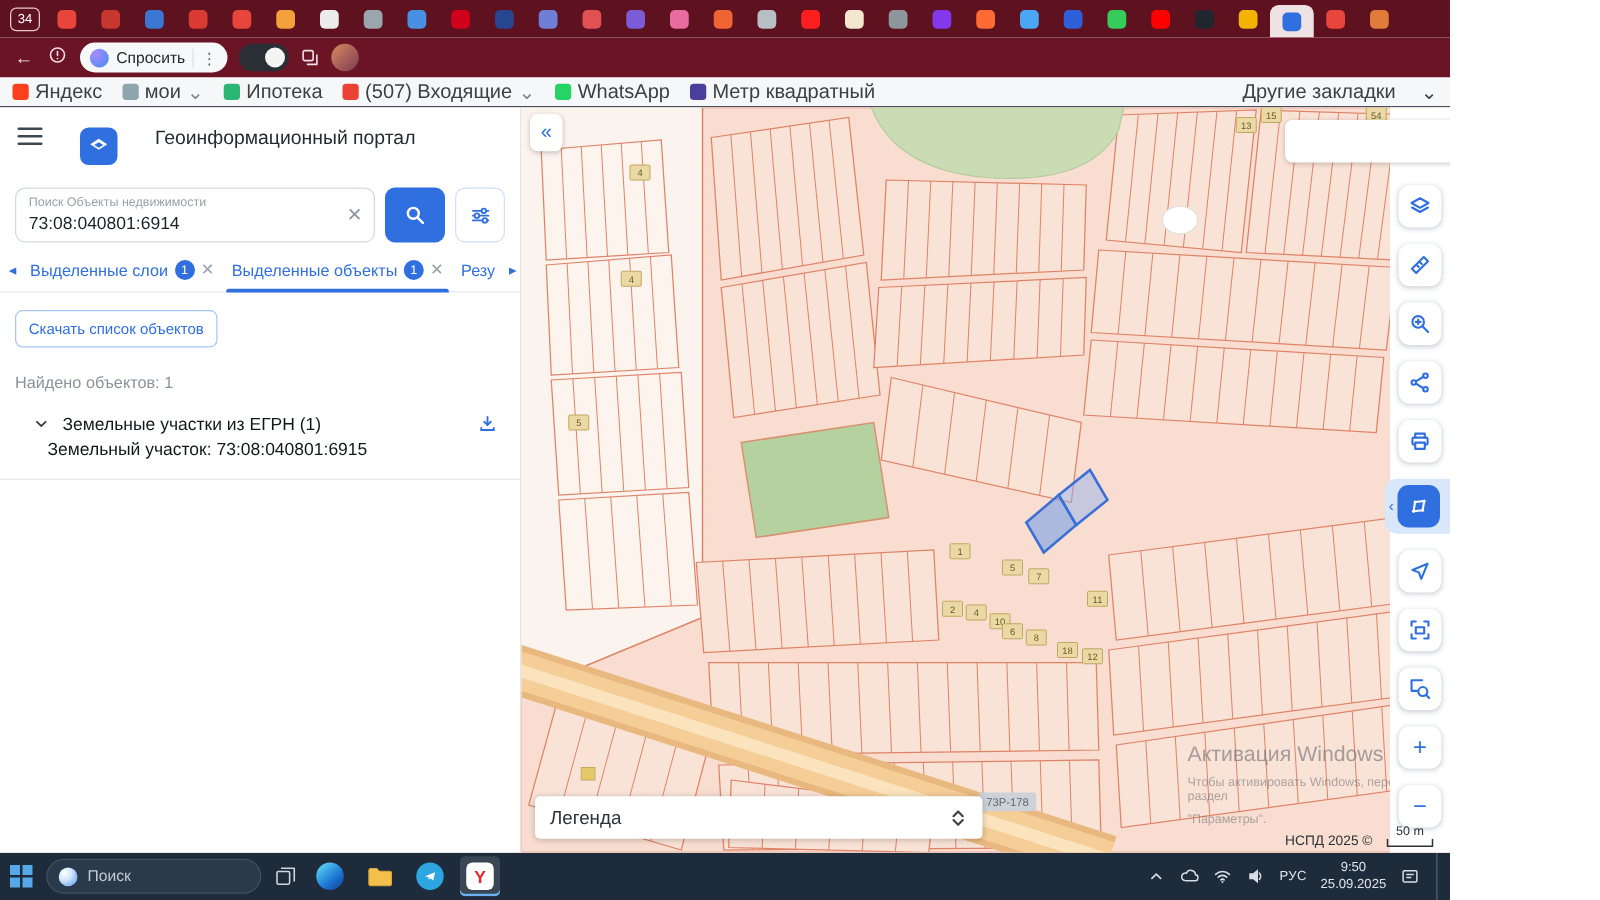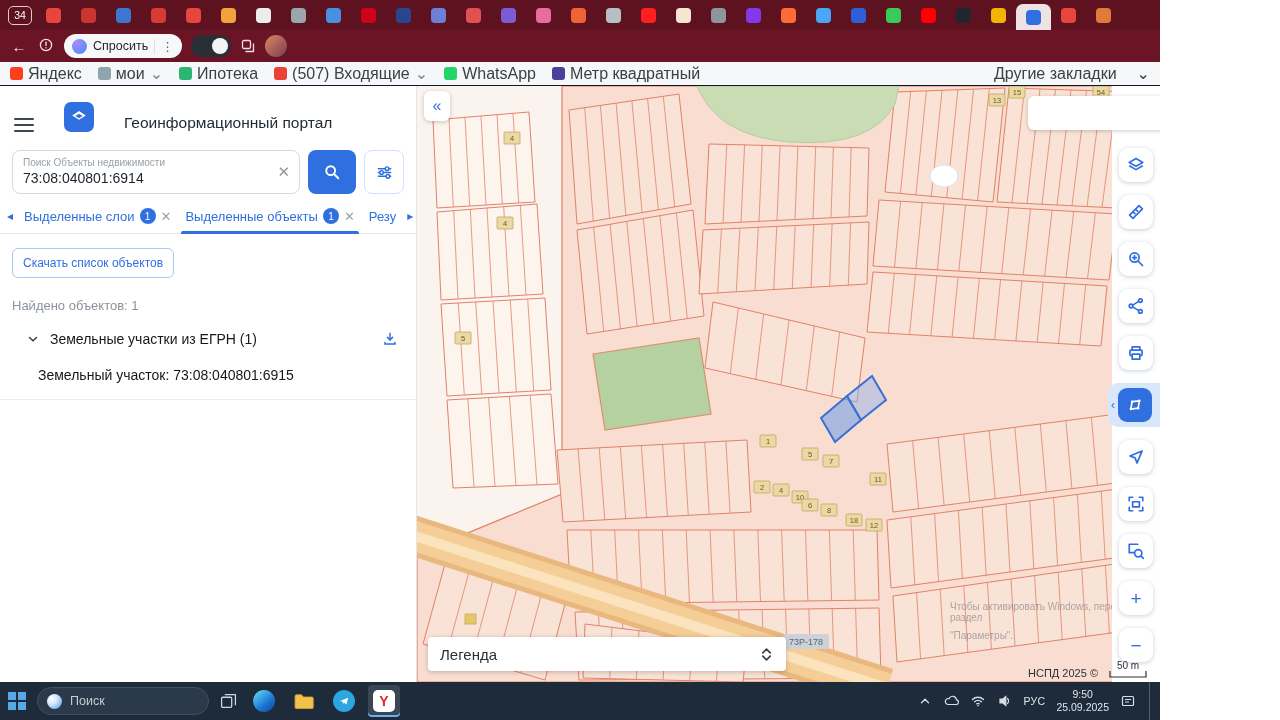--- a/index.html
+++ b/index.html
@@ -37,21 +37,21 @@
     padding:0 10px;gap:16px;font-size:16px;color:#3c4043}
   .bm{display:flex;align-items:center;gap:5px;white-space:nowrap}
   .bm-ic{width:13px;height:13px;border-radius:3px}
   .bm-right{margin-left:auto;display:flex;align-items:center;gap:20px;color:#3c4043}
 
   
   .content{position:relative;height:596px;background:#fff}
 
   
   .panel{position:absolute;left:0;top:0;width:417px;height:596px;background:#fff;border-right:1px solid #e3e5e8;z-index:5}
-  .p-head{display:flex;align-items:flex-end;gap:30px;padding:16px 14px 8px}
+  .p-head{display:flex;align-items:flex-start;gap:30px;padding:16px 14px 8px}
   .burger{width:20px;height:14px;display:flex;flex-direction:column;justify-content:space-between}
   .burger i{display:block;height:2px;background:#3c4750;border-radius:1px}
   .logo{width:30px;height:30px;border-radius:7px;background:#2f6fe0;display:flex;align-items:center;justify-content:center}
   .p-title{font-size:15.5px;color:#242c33}
   .search-row{display:flex;gap:8px;padding:10px 12px 2px;align-items:center}
   .sbox{flex:1;height:44px;border:1px solid #d5dadf;border-radius:8px;padding:6px 28px 4px 10px;position:relative}
   .slabel{font-size:10px;color:#98a1a9}
   .sval{font-size:14px;color:#1c242c;margin-top:2px}
   .sclear{position:absolute;right:9px;top:12px;color:#8d969e;font-size:15px}
   .sbtn{width:48px;height:44px;background:#2f6fe0;border-radius:8px;display:flex;align-items:center;justify-content:center}
@@ -61,21 +61,21 @@
   .ptab{display:flex;align-items:center;gap:5px;font-size:13px;color:#2f6fe0;padding:0 6px 9px;position:relative;white-space:nowrap}
   .ptab.active:after{content:'';position:absolute;left:2px;right:2px;bottom:-1px;height:3px;background:#2f6fe0;border-radius:2px 2px 0 0}
   .badge{min-width:16px;height:16px;border-radius:8px;background:#2f6fe0;color:#fff;font-size:10px;
     display:flex;align-items:center;justify-content:center;padding:0 2px}
   .tclose{color:#9aa3ab;font-size:13px}
   .dl-btn{margin:14px 12px 0;display:inline-flex;border:1px solid #a9c7f5;color:#2f6fe0;font-size:12px;border-radius:6px;padding:7px 10px}
   .found{padding:20px 12px 0;font-size:13px;color:#8a939b}
   .group{display:flex;align-items:center;gap:10px;padding:18px 18px 0 26px}
   .gtitle{font-size:14px;color:#14181c}
   .gdl{margin-left:auto;display:flex}
-  .item{margin:20px 0 0;padding:0 12px 16px 38px;font-size:14px;color:#14181c;border-bottom:1px solid #e8eaed}
+  .item{margin:4px 0 0;padding:0 12px 16px 38px;font-size:14px;color:#14181c;border-bottom:1px solid #e8eaed}
 
   
   .maparea{position:absolute;left:417px;top:0;width:815px;height:596px;overflow:hidden;background:#fbf3ee}
   .maparea svg{display:block}
 
   
   .rail{position:absolute;right:0;top:0;width:48px;height:596px;background:#fff;z-index:6;
     display:flex;flex-direction:column;align-items:center;padding-top:62px;gap:13px}
   .tool{width:34px;height:34px;background:#fff;border-radius:9px;box-shadow:0 1px 4px rgba(40,60,90,.25);
     display:flex;align-items:center;justify-content:center;flex:0 0 auto}
@@ -662,20 +662,21 @@
     <div class="chat-fab">
       <svg width="26" height="26" viewBox="0 0 18 18">
           <path d="M3 3h10a2 2 0 0 1 2 2v5a2 2 0 0 1-2 2H7l-4 3V5a2 2 0 0 1 2-2Z" fill="#fff"></path>
           <circle cx="6.3" cy="7.5" r="1" fill="#2f80ed"></circle>
           <circle cx="9.2" cy="7.5" r="1" fill="#2f80ed"></circle>
           <circle cx="12.1" cy="7.5" r="1" fill="#2f80ed"></circle>
         </svg>
     </div>
 
     <div class="watermark">
+      <div class="wm-title">Активация Windows</div>
       <div class="wm-line">Чтобы активировать Windows, перейдите в раздел</div>
       <div class="wm-line">"Параметры".</div>
     </div>
 
     <div class="attrib">
       <span>НСПД 2025 ©</span>
       <span class="scalebox">
         <span>50 m</span>
         <svg width="40" height="8" viewBox="0 0 40 8">
             <path d="M2 0v6h36V0" fill="none" stroke="#2b3238" stroke-width="1.2"></path>

